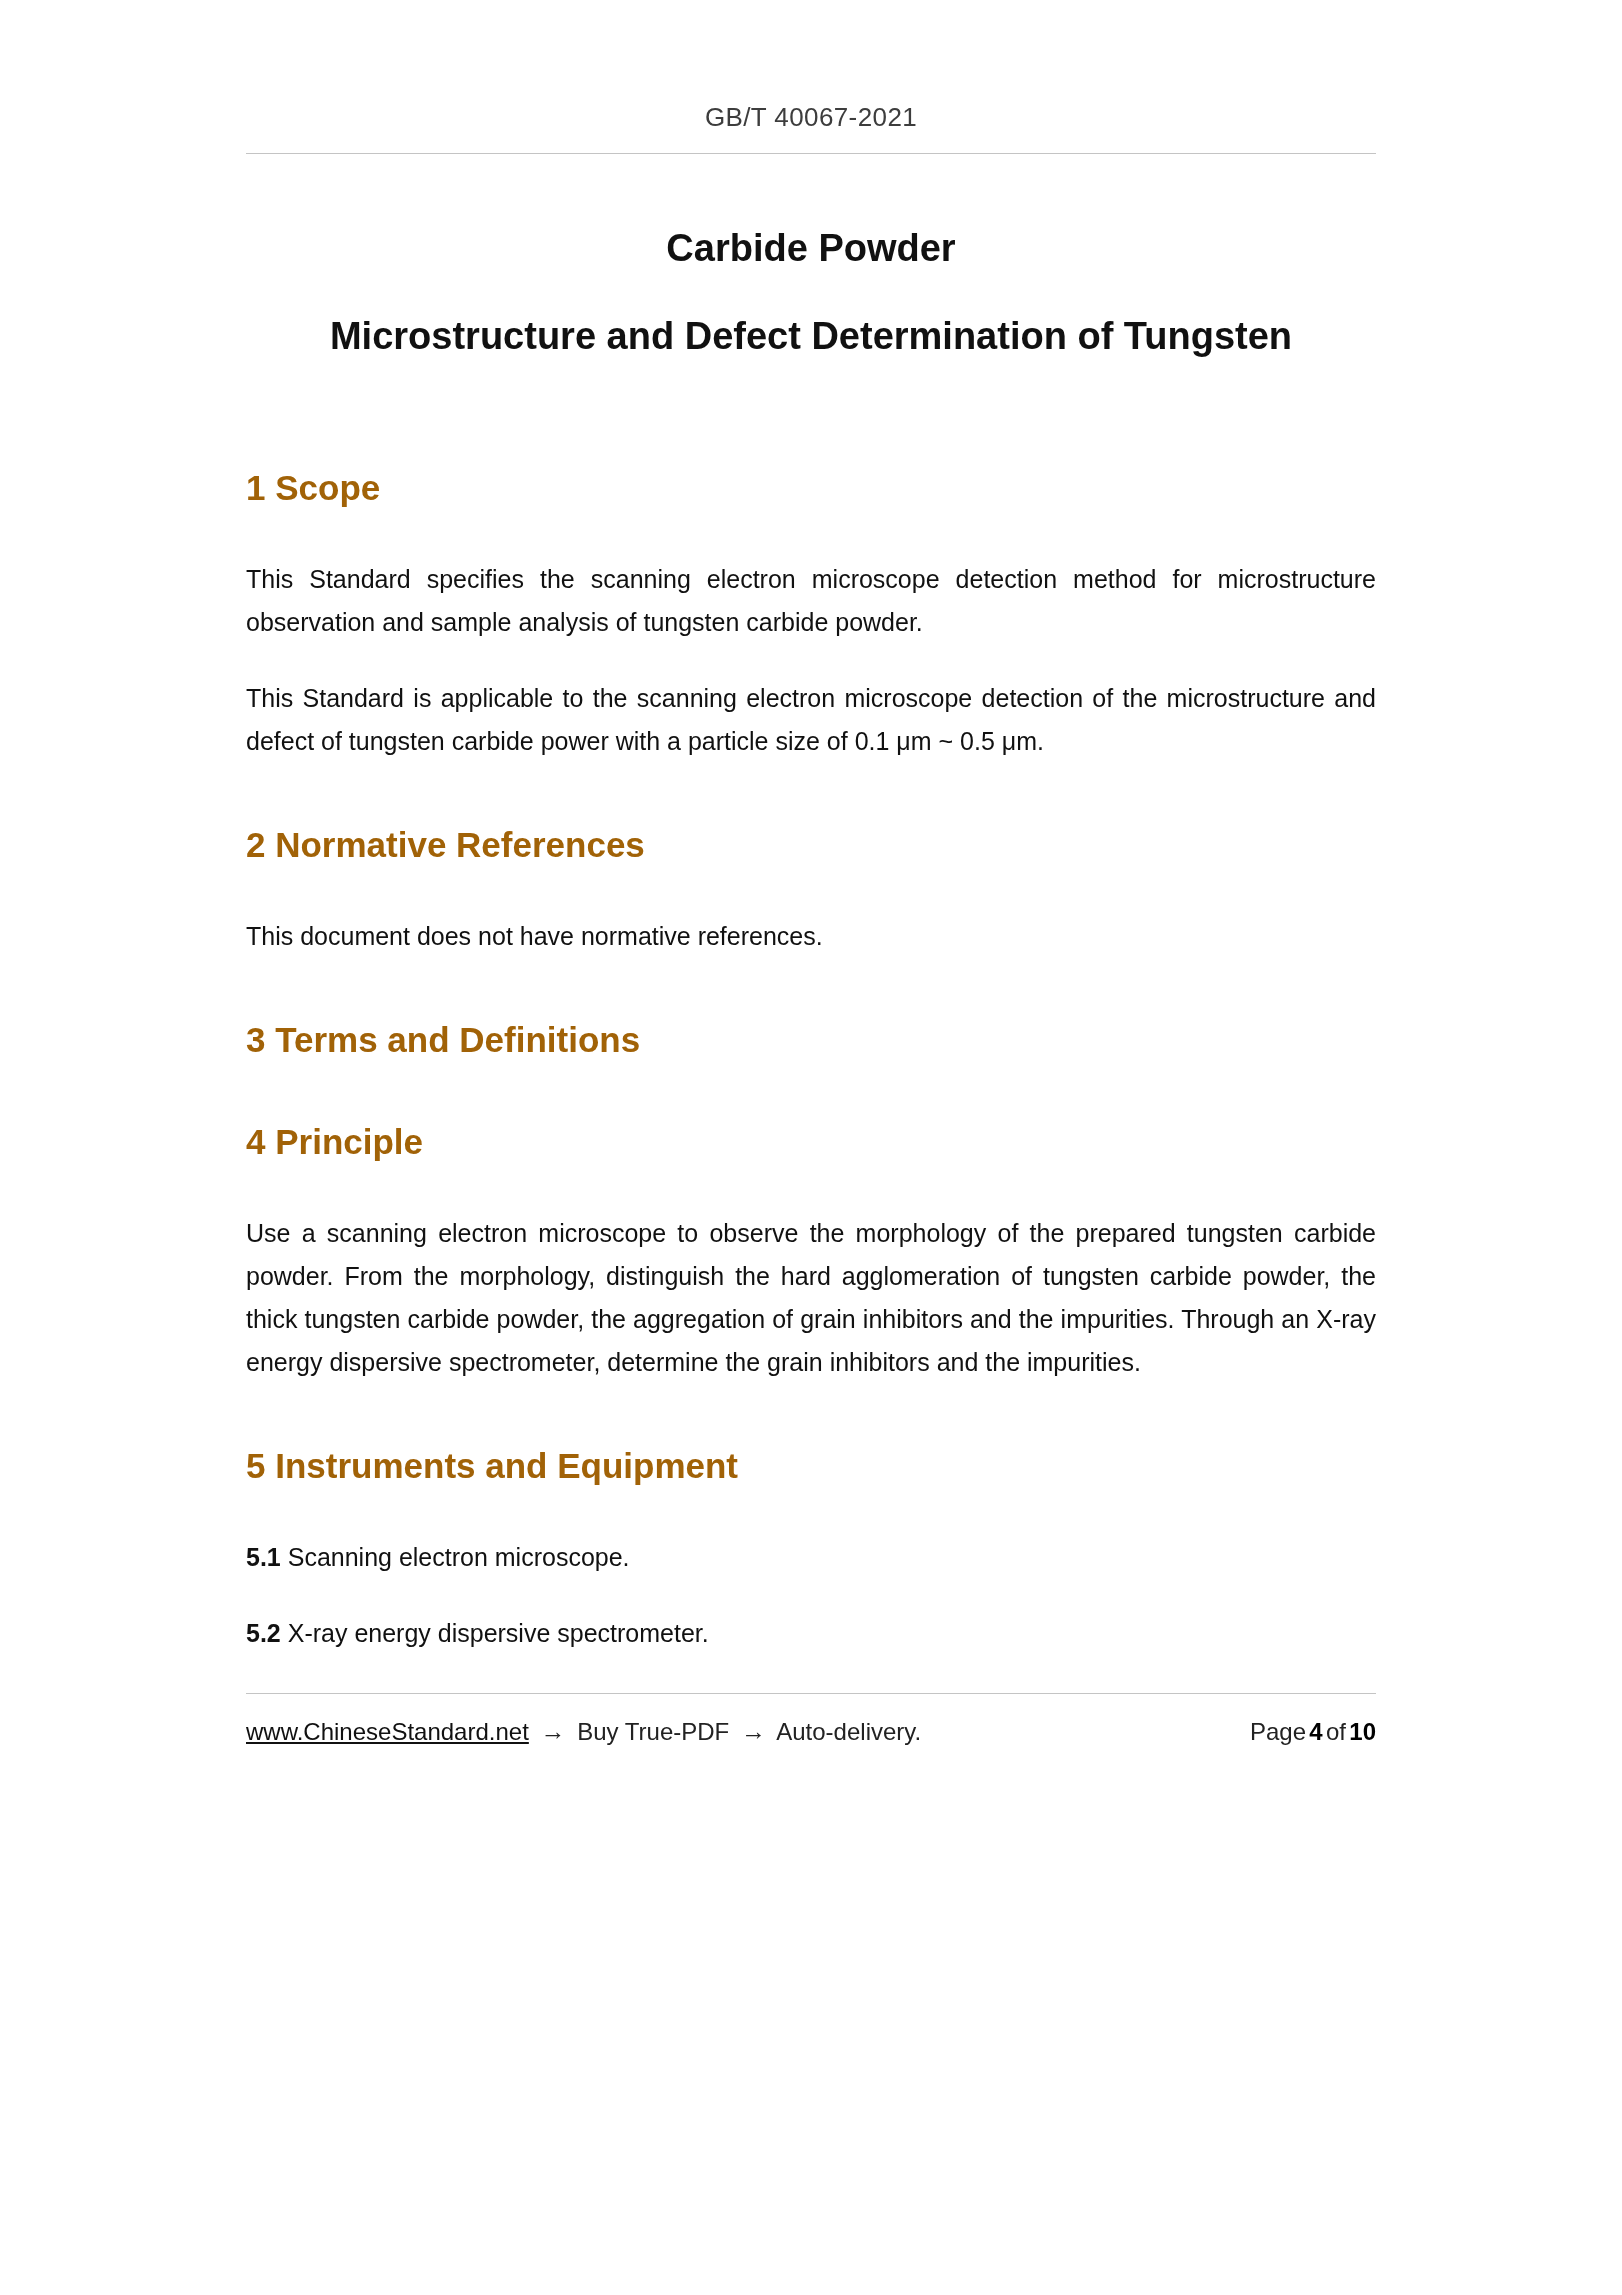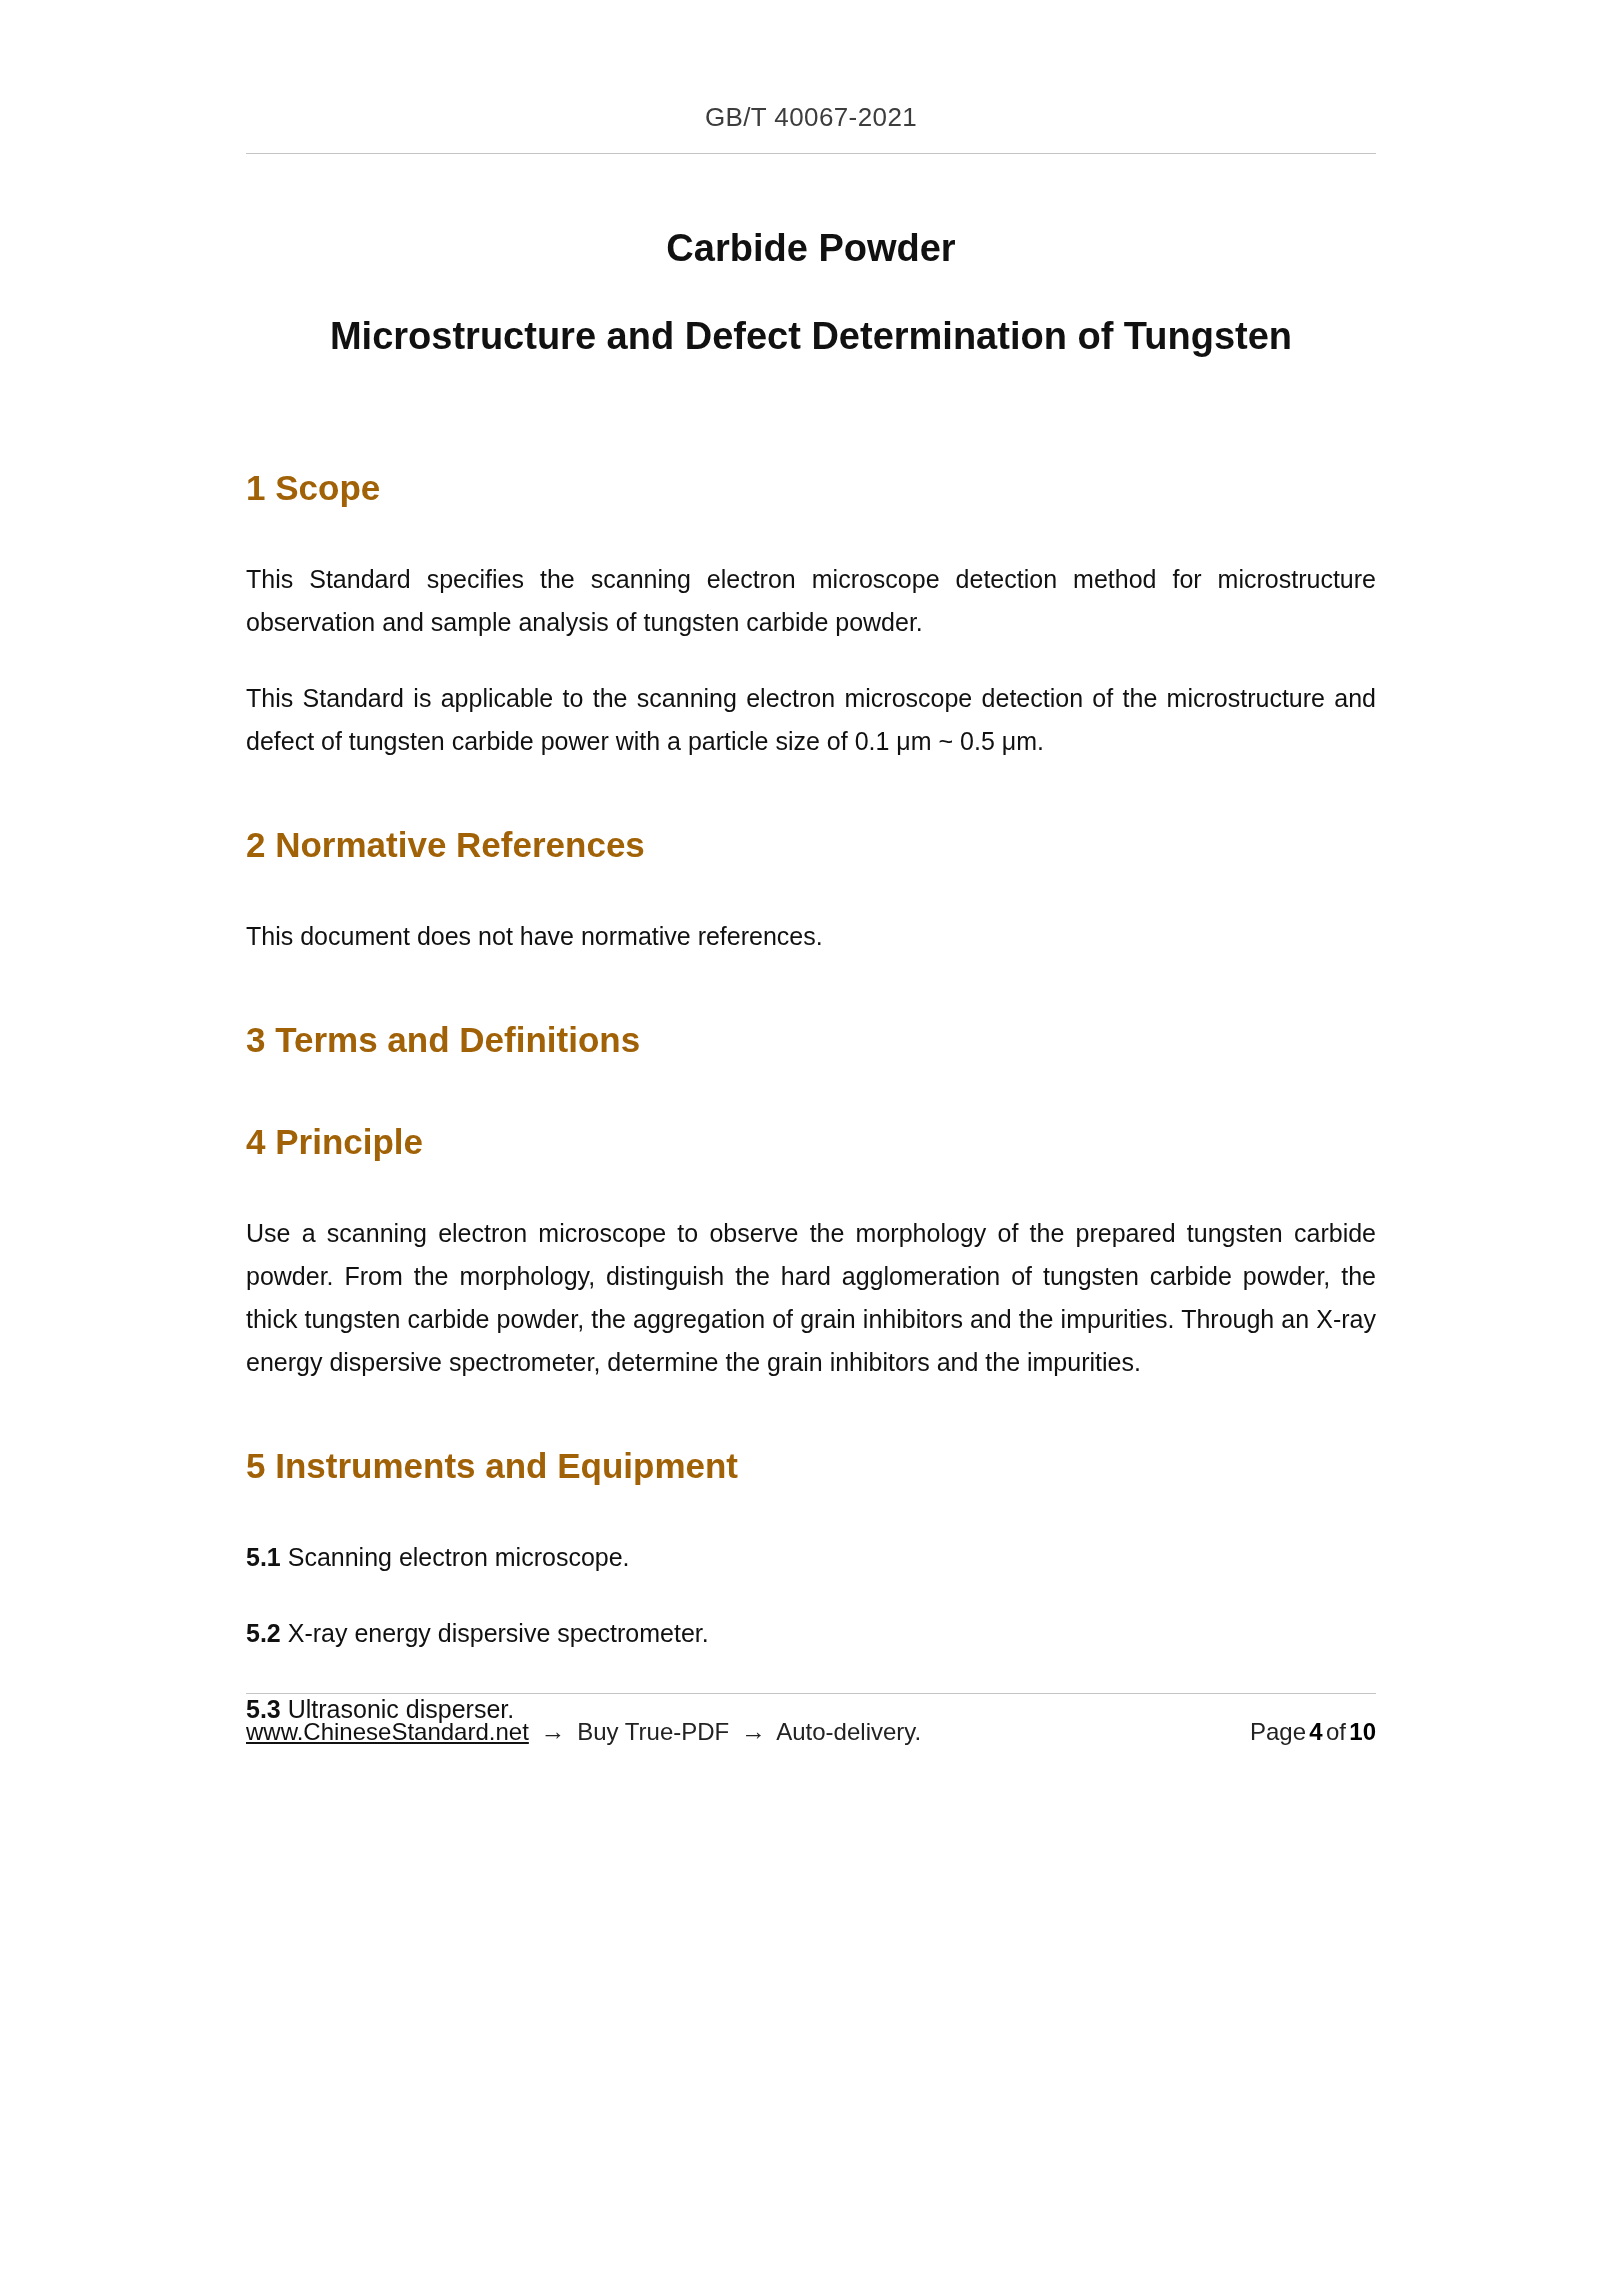--- a/index.html
+++ b/index.html
@@ -113,21 +113,20 @@
 
     <div>
       <h2 class="section-heading">4 Principle</h2>
       <p class="body-text">Use a scanning electron microscope to observe the morphology of the prepared tungsten carbide powder. From the morphology, distinguish the hard agglomeration of tungsten carbide powder, the thick tungsten carbide powder, the aggregation of grain inhibitors and the impurities. Through an X-ray energy dispersive spectrometer, determine the grain inhibitors and the impurities.</p>
     </div>
 
     <div>
       <h2 class="section-heading">5 Instruments and Equipment</h2>
       <p class="body-text"><span class="item-num">5.1</span> <span>Scanning electron microscope.</span></p>
       <p class="body-text"><span class="item-num">5.2</span> <span>X-ray energy dispersive spectrometer.</span></p>
-      <p class="body-text"><span class="item-num">5.3</span> <span>Ultrasonic disperser.</span></p>
     </div>
 
   </div>
 
   <div class="footer">
     <hr class="rule">
     <div class="footer-row">
       <div class="footer-left">
         <a class="footer-link">www.ChineseStandard.net</a>
         <span class="arrow">→</span>

